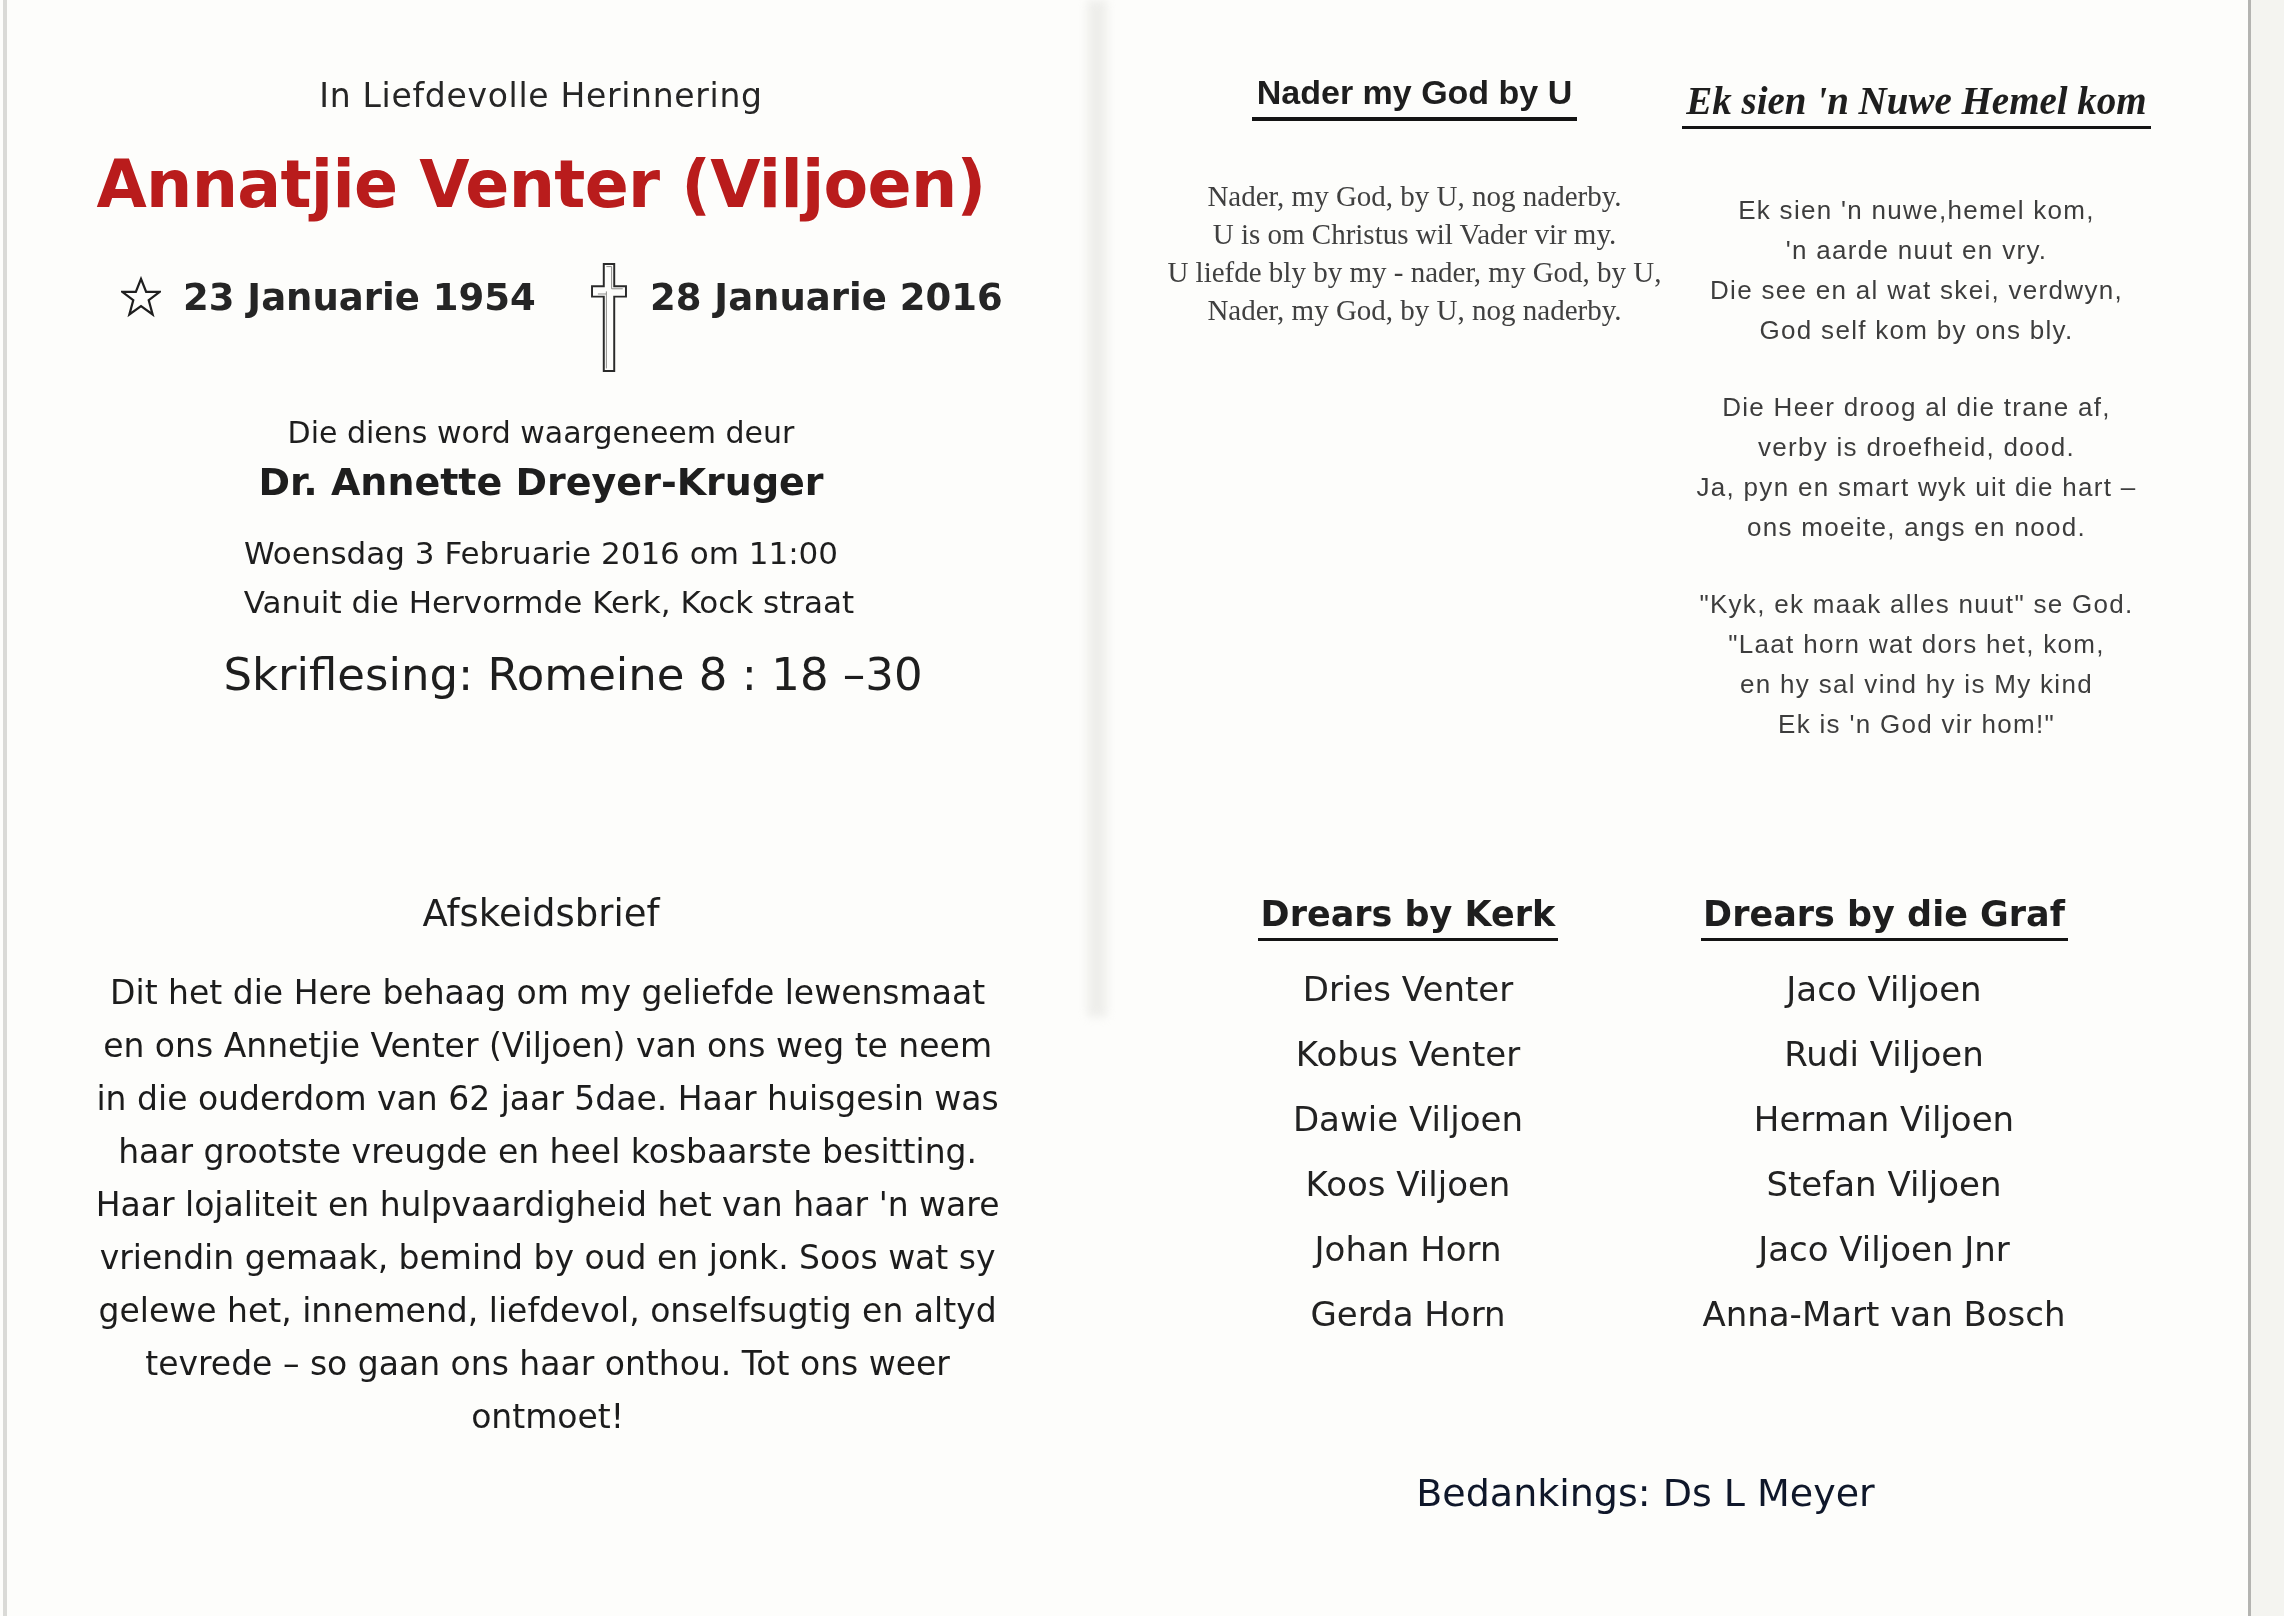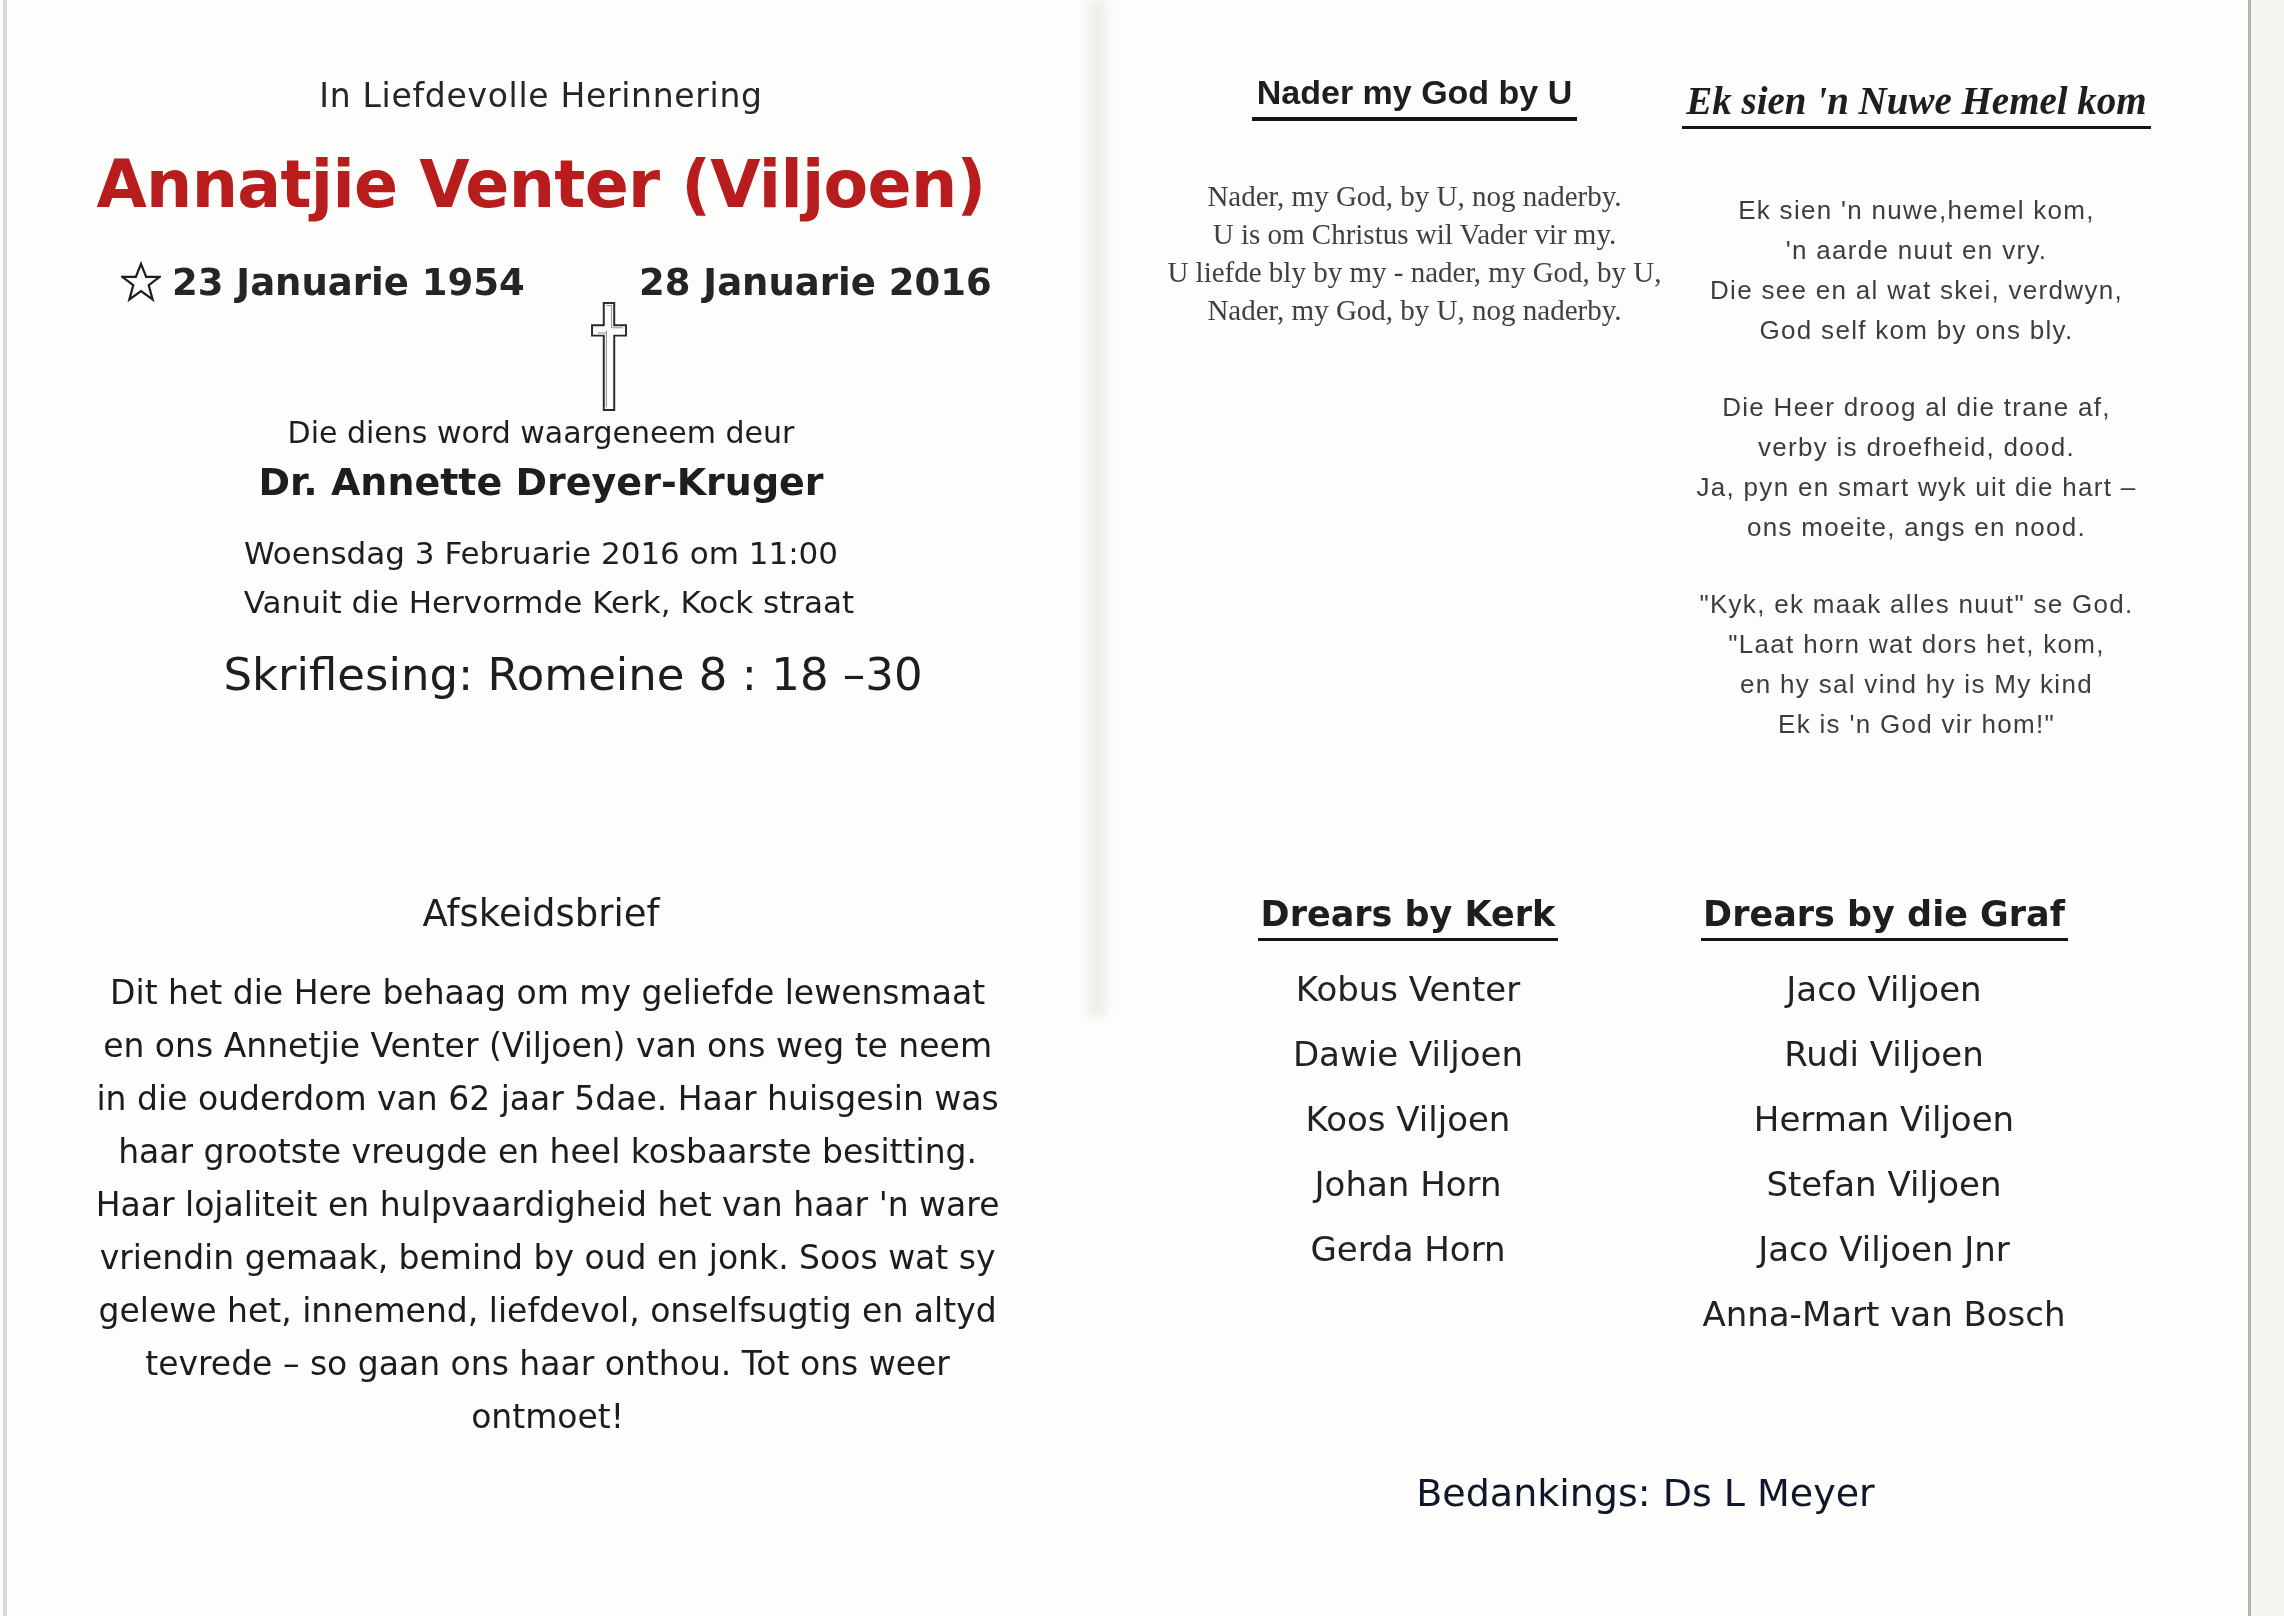--- a/index.html
+++ b/index.html
@@ -14,21 +14,21 @@
   .edge-right{position:absolute;left:2248px;top:0;width:2.6px;height:100%;background:#b4b4b1;}
   .margin-right{position:absolute;left:2250px;top:0;width:34px;height:100%;background:#f4f4f0;}
 
   .abs{position:absolute;}
   .ctr{text-align:center;}
 
   
   .lp{left:0;width:1082px;}
   .memorial-title{top:76px;font-size:33px;letter-spacing:0.7px;color:#262626;}
   .deceased-name{top:147px;font-size:65px;font-weight:bold;letter-spacing:-0.7px;color:#b91c1c;}
-  .date-group{top:261px;height:72px;display:flex;gap:11px;}
+  .date-group{top:261px;height:72px;display:flex;align-items:center;gap:22px;}
   .date-birth{left:121px;}
   .date-death{left:590px;}
   .date-text{font-size:37px;font-weight:600;color:#252525;}
   .star-icon svg,.cross-icon svg{display:block;}
   .cross-icon{margin-top:40px;} 
 
   .svc-intro{top:415px;font-size:30px;}
   .svc-minister{top:460px;font-size:38px;font-weight:bold;}
   .svc-datetime{top:535px;font-size:31px;}
   .svc-venue{top:584px;font-size:31px;margin-left:8px;}
@@ -153,20 +153,21 @@
         <div class="vline">"Laat horn wat dors het, kom,</div>
         <div class="vline">en hy sal vind hy is My kind</div>
         <div class="vline">Ek is 'n God vir hom!"</div>
       </div>
     </div>
 
   <div class="abs kerk ctr bearers-h">
     <span>Drears by Kerk</span>
   </div>
   <div class="abs kerk bearers-list">
+      <div class="bname">Dries Venter</div>
       <div class="bname">Kobus Venter</div>
       <div class="bname">Dawie Viljoen</div>
       <div class="bname">Koos Viljoen</div>
       <div class="bname">Johan Horn</div>
       <div class="bname">Gerda Horn</div>
     </div>
 
   <div class="abs graf ctr bearers-h">
     <span>Drears by die Graf</span>
   </div>

